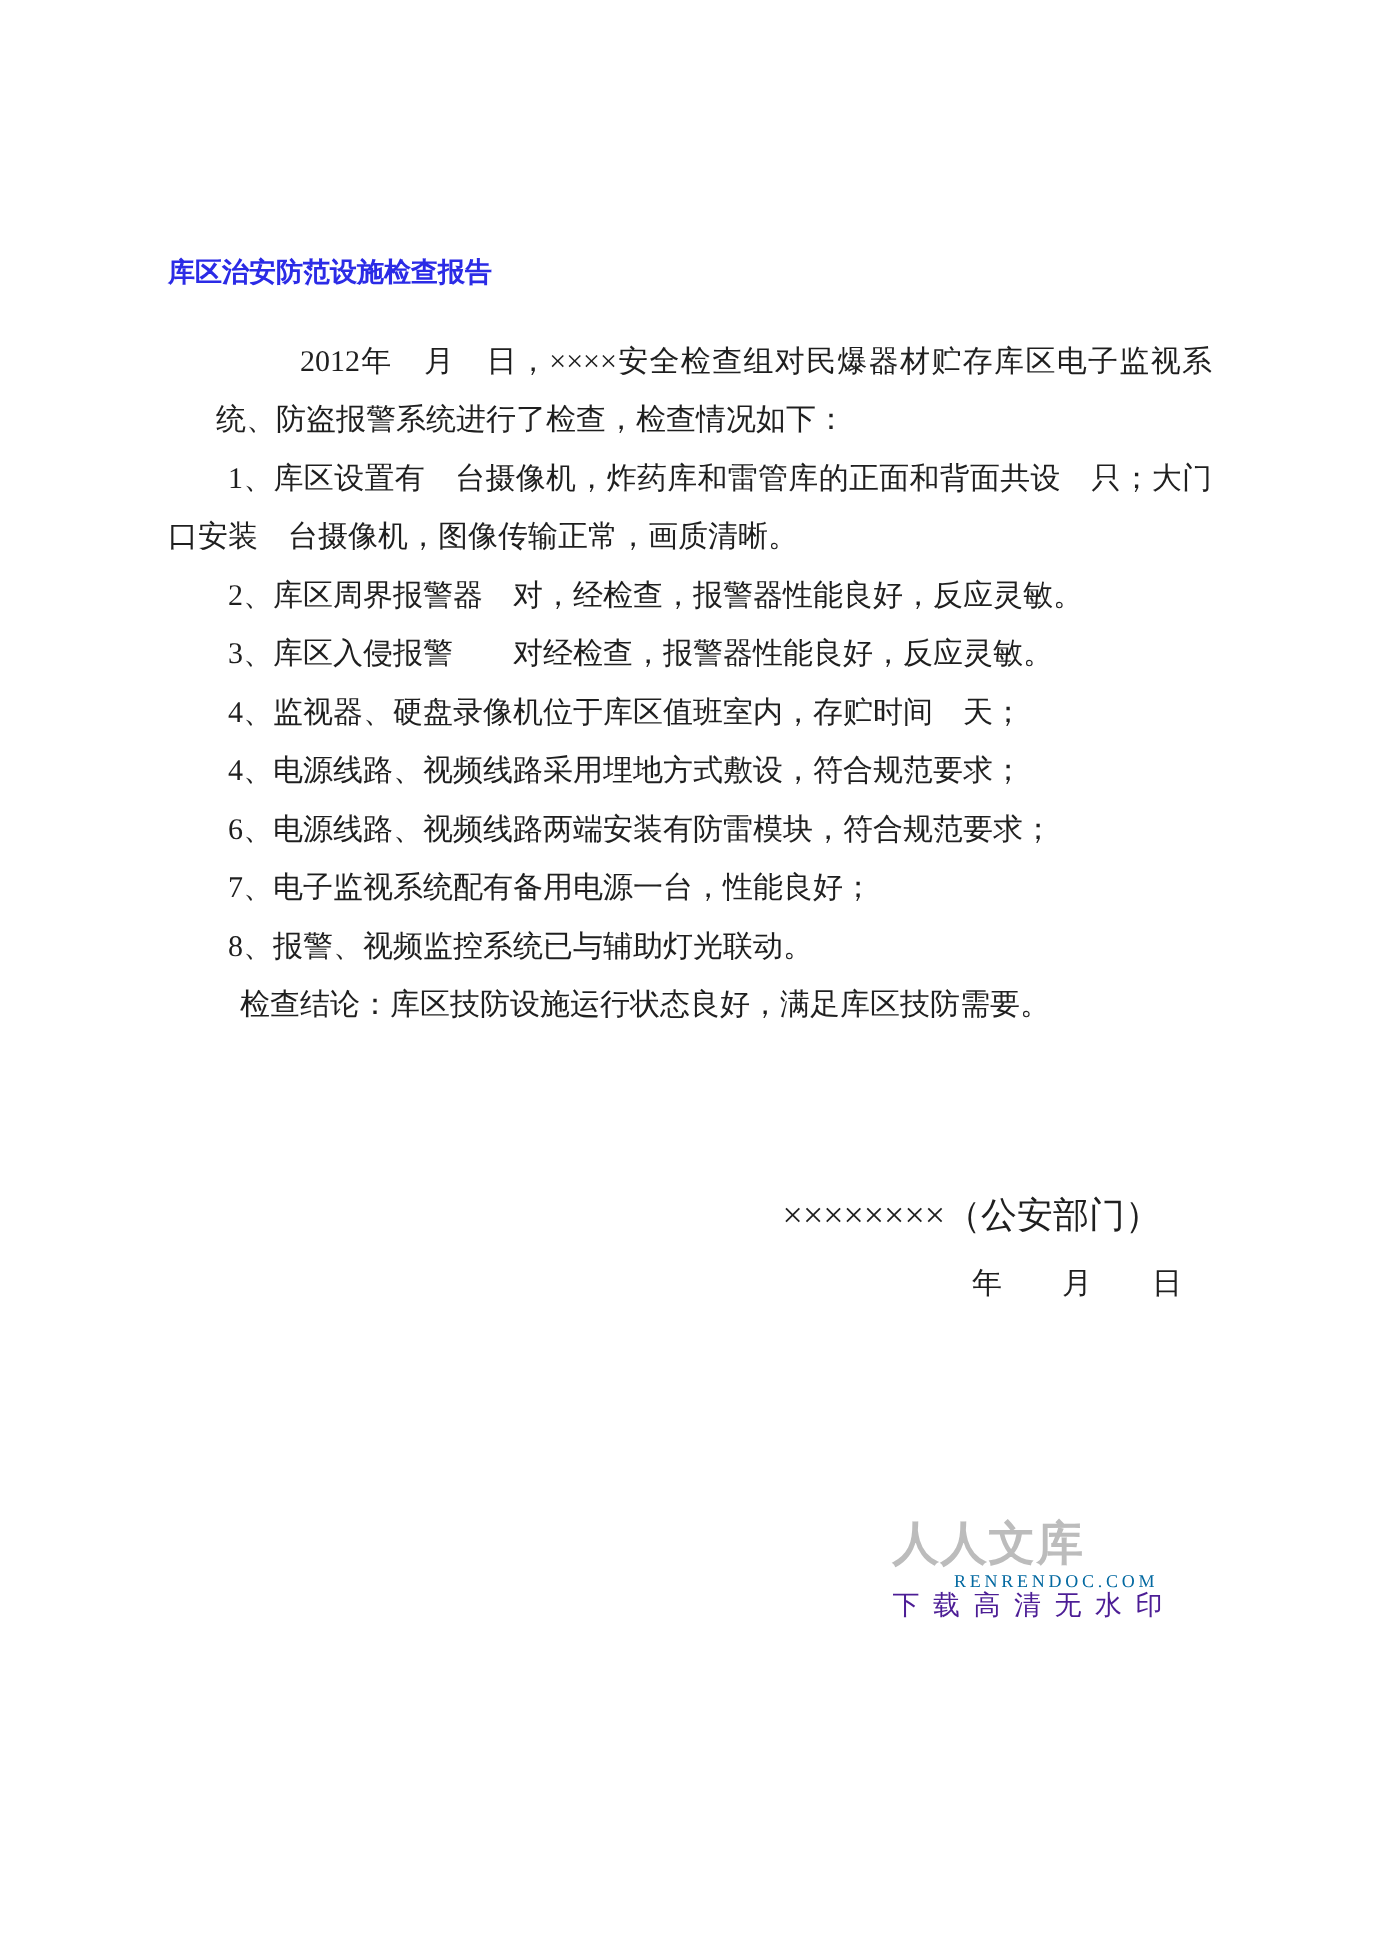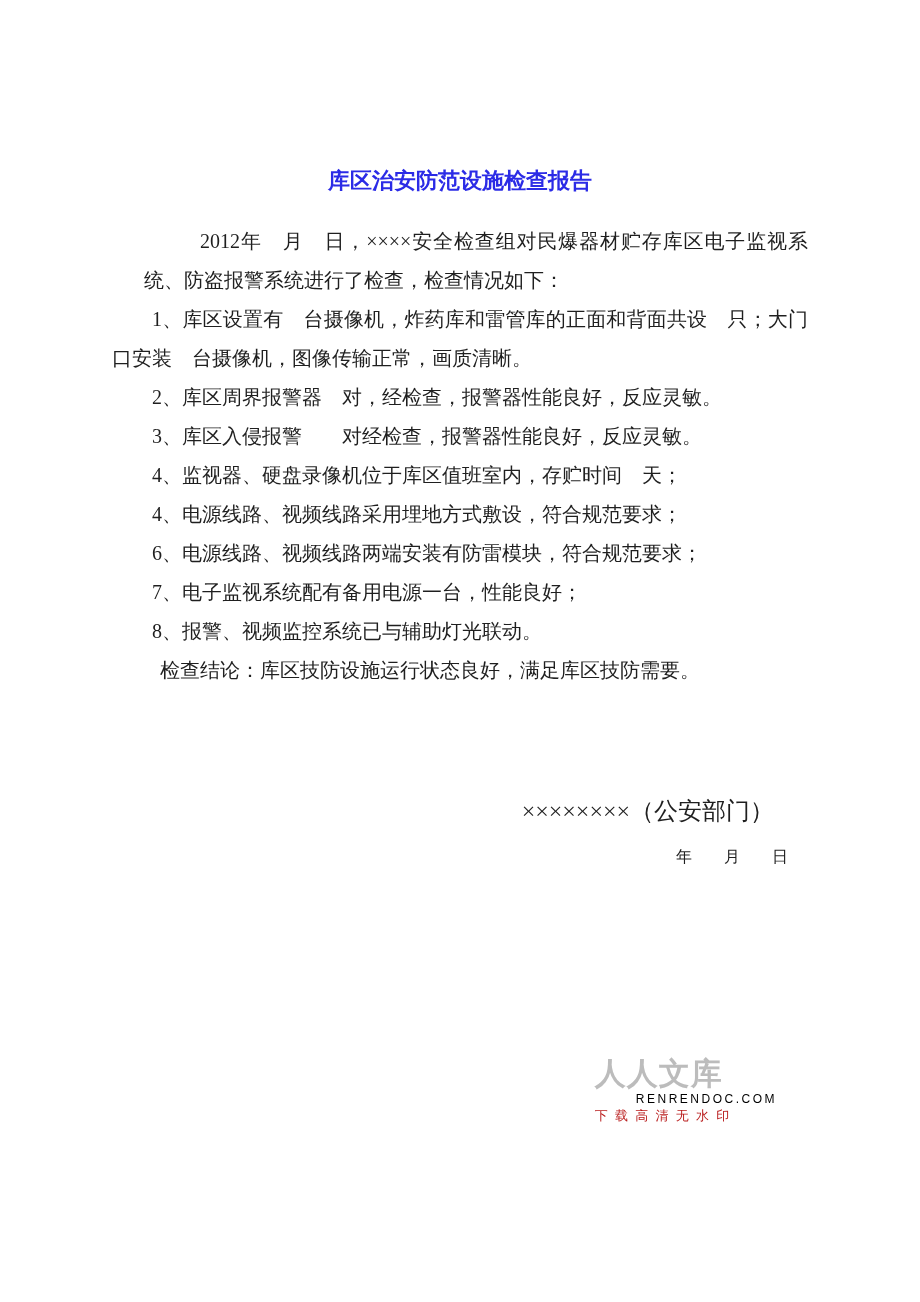--- a/index.html
+++ b/index.html
@@ -17,24 +17,23 @@
     color: #1f1f1f;
   }
   .doc {
     position: absolute;
     left: 112px;
     top: 0;
     width: 696px;
   }
   .title {
     margin: 161px 0 21px 0;
-    font-size: 22px;
+    font-size: 18px;
     line-height: 40px;
     font-weight: bold;
-    text-align: center;
     color: #2b2be6;
   }
   .para {
     margin: 0;
     font-size: 20px;
     line-height: 39px;
     text-align: justify;
   }
   .indent-intro      { text-indent: 56px; margin-left: 32px; }
   .indent-item       { text-indent: 40px; }
@@ -44,56 +43,56 @@
     text-align: right;
   }
   .sig-org {
     margin: 0;
     font-size: 24px;
     line-height: 45px;
     padding-right: 34px;
   }
   .sig-date {
     margin: 0;
-    font-size: 16px;
+    font-size: 20px;
     line-height: 45px;
     padding-right: 20px;
   }
   .watermark {
     position: absolute;
-    top: 1057px;
+    top: 1012px;
     right: 143px;
     text-align: left;
     user-select: none;
   }
   .wm-brand {
     font-size: 31px;
     line-height: 34px;
     font-weight: bold;
     letter-spacing: 1px;
     color: #bcbcbc;
     font-family: "Liberation Serif", "DejaVu Serif", serif;
   }
   .wm-domain {
     margin-top: 1px;
     font-size: 12px;
     line-height: 14px;
     letter-spacing: 2.5px;
-    color: #000000;
-    font-family: Liberation Sans, sans-serif;
+    color: #0369a1;
+    font-family: Liberation Serif, serif;
     padding-left: 41px;
   }
   .wm-tagline {
     margin-top: 2px;
-    font-size: 13px;
+    font-size: 18px;
     line-height: 15px;
     letter-spacing: 2px;
     white-space: nowrap;
-    color: #b91c1c;
-    font-family: Liberation Serif, serif;
+    color: #4c1d95;
+    font-family: Liberation Sans, sans-serif;
   }
 </style>
 </head>
 <body>
 
 <div class="page">
 
   <div class="doc">
 
     <h1 class="title">库区治安防范设施检查报告</h1>

